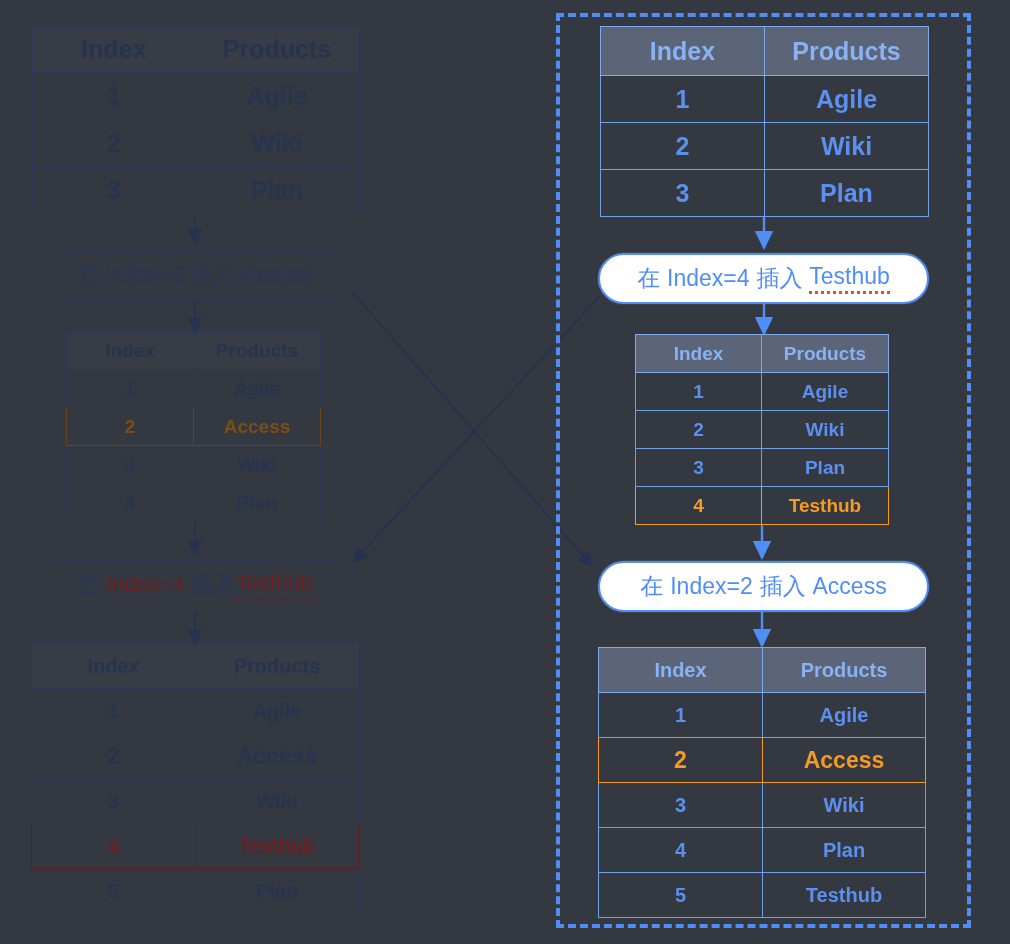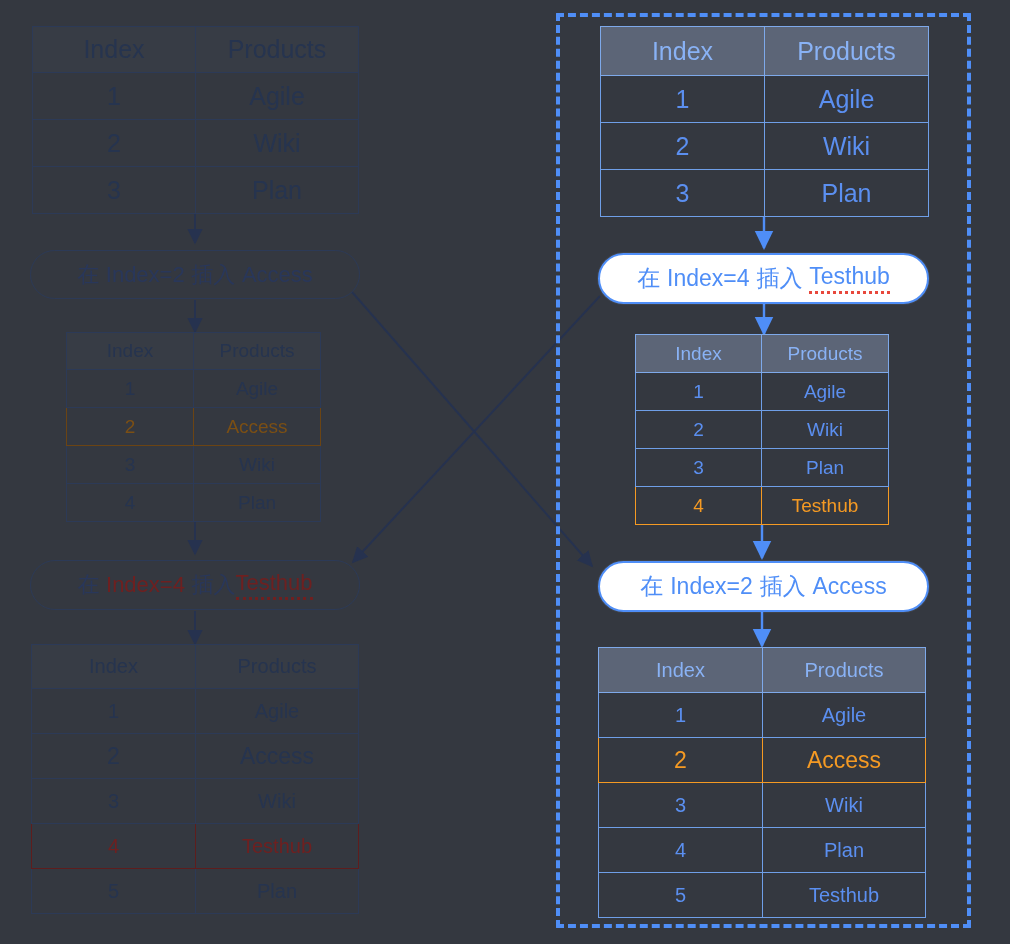--- a/index.html
+++ b/index.html
@@ -40,21 +40,21 @@
 
   
   .tbl {
     position: absolute;
     border-collapse: collapse;
     table-layout: fixed;
   }
   .tbl td, .tbl th {
     text-align: center;
     vertical-align: middle;
-    font-weight: normal;
+    font-weight: bold;
     padding: 0;
     box-sizing: border-box;
   }
 
   
   .dim .tbl th,
   .dim .tbl td {
     border: 1px solid #2c3a57;
     color: #26344f;
     background: transparent;

